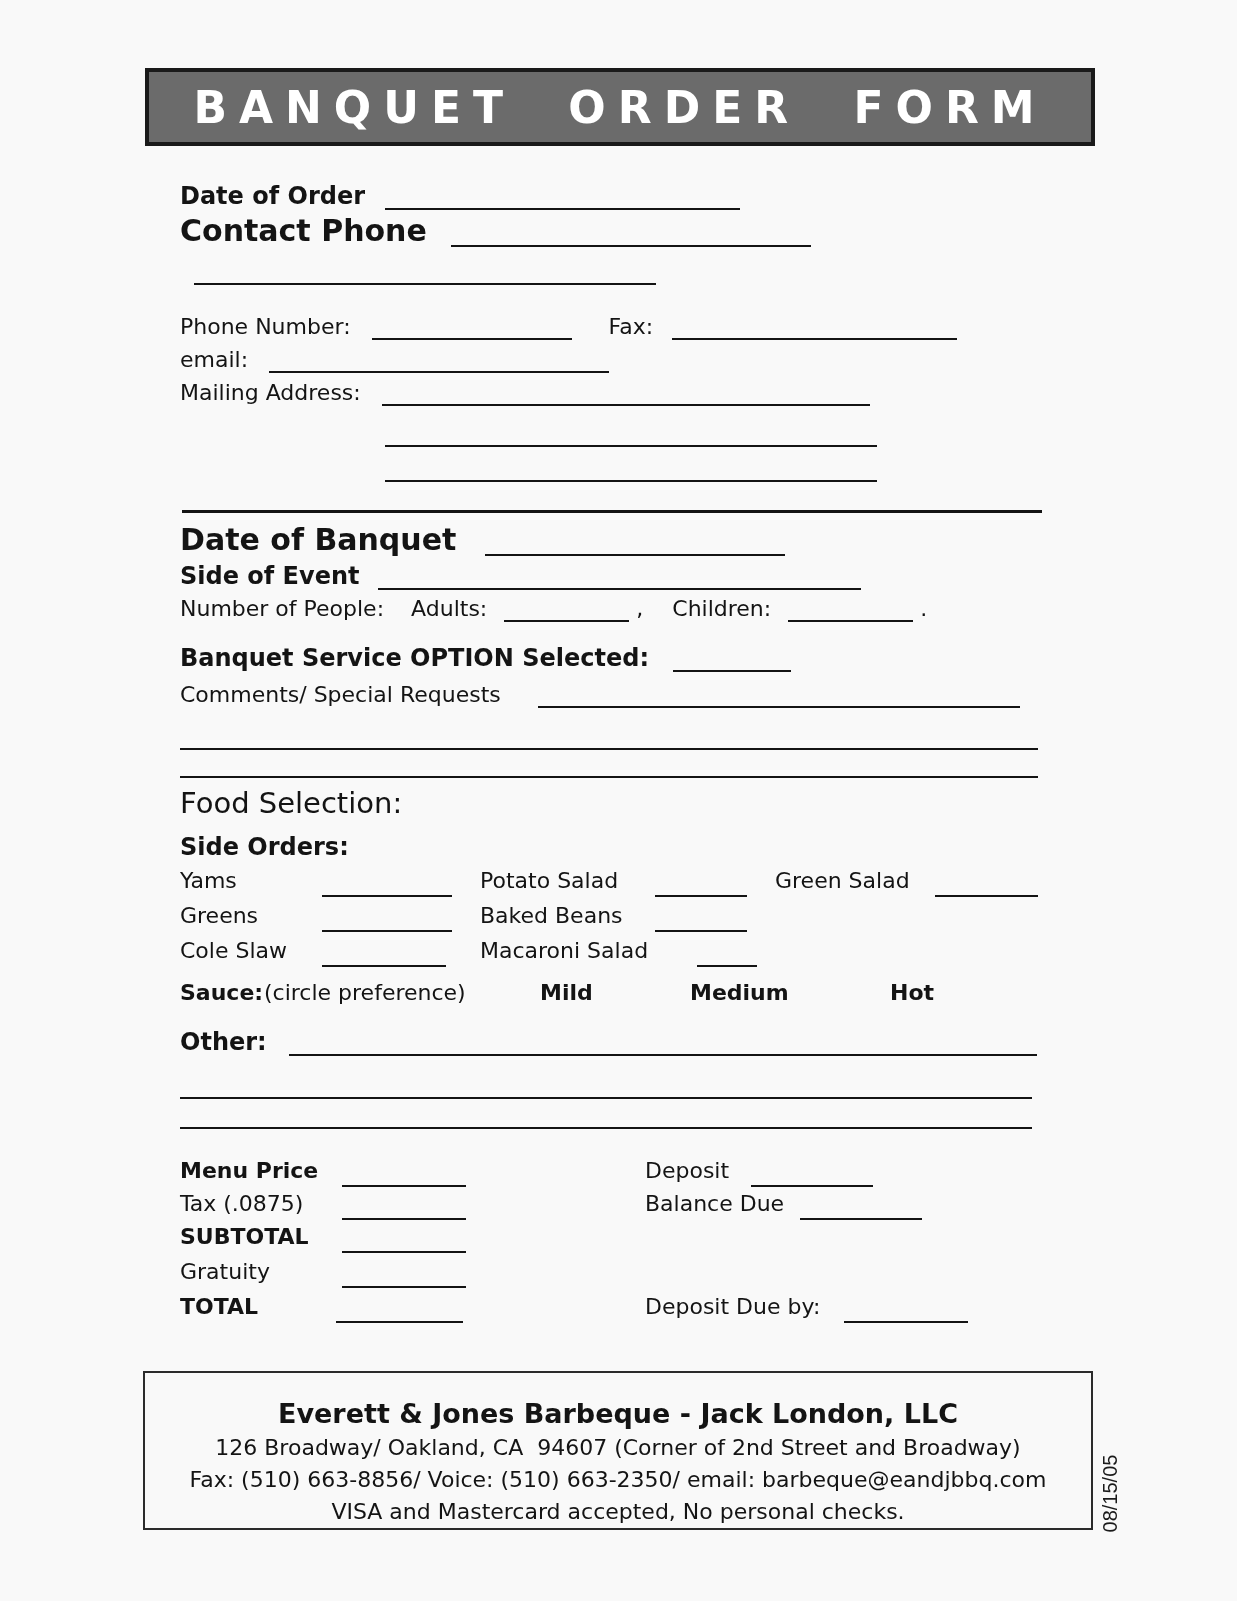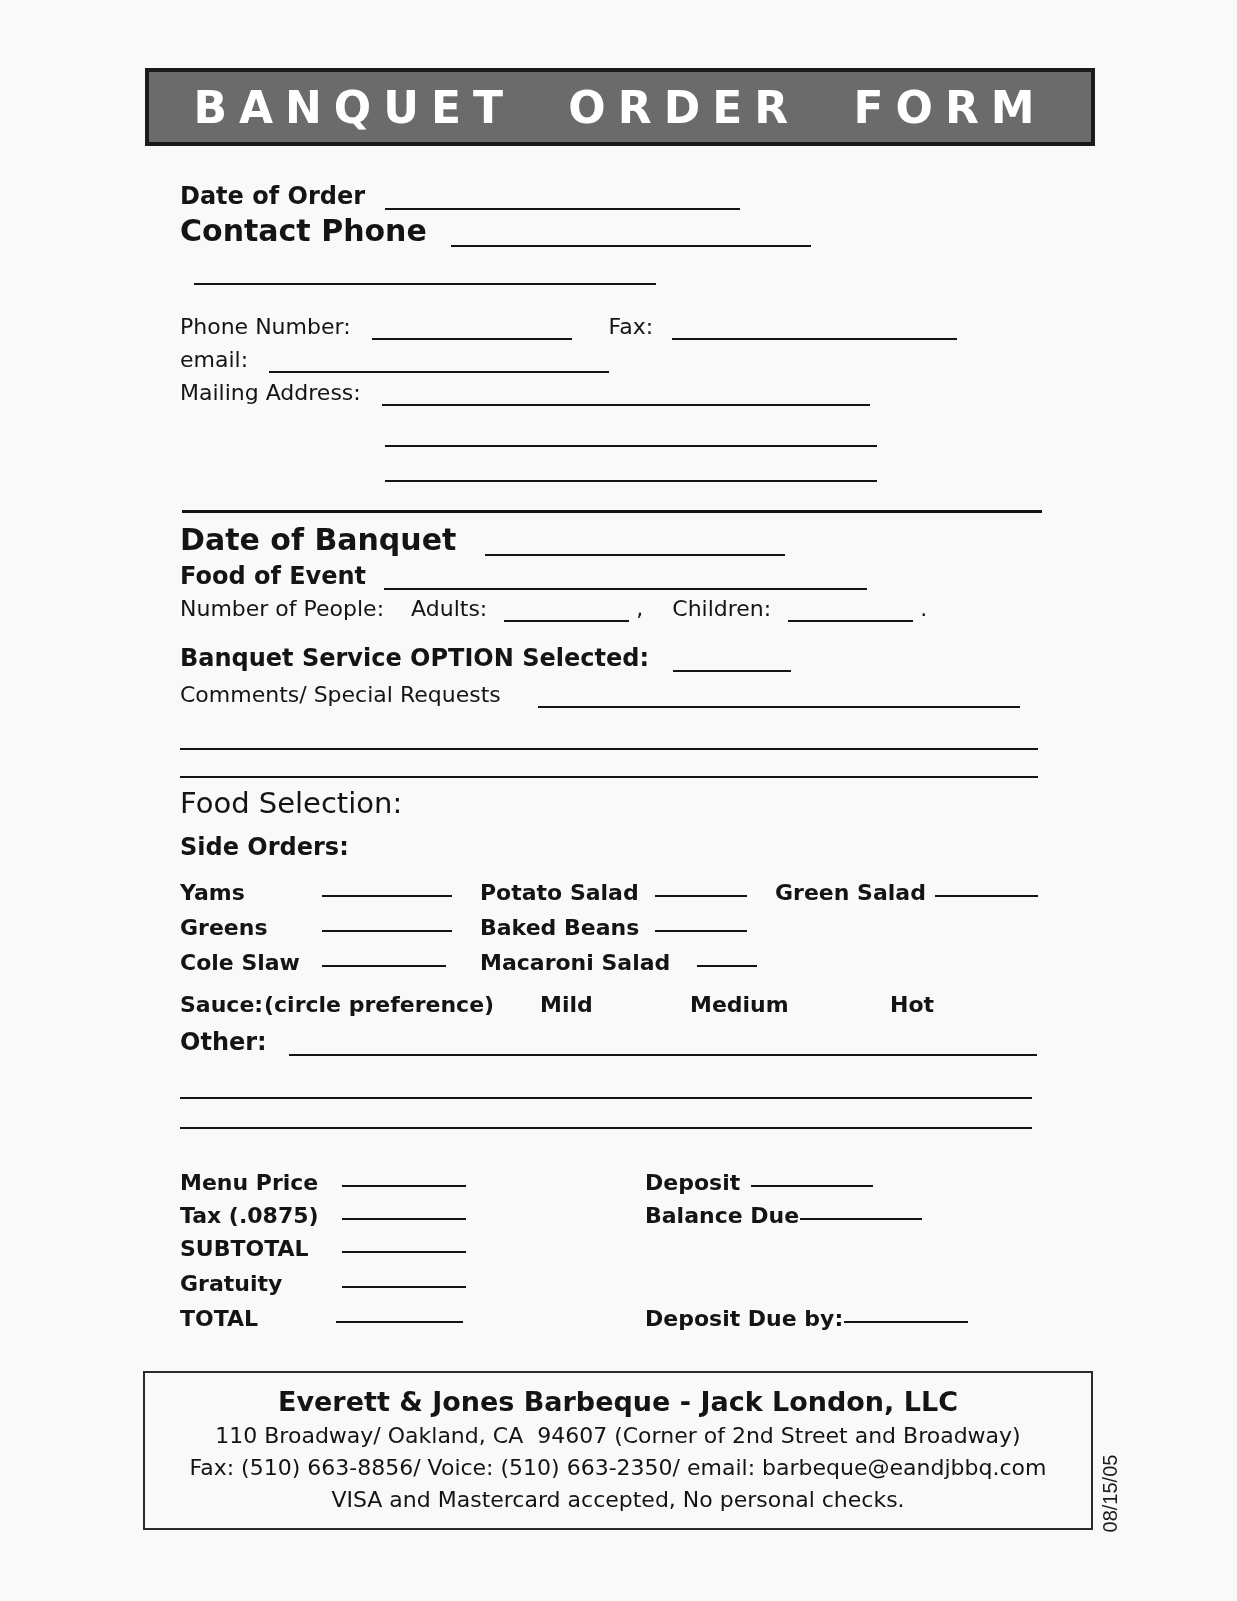--- a/index.html
+++ b/index.html
@@ -19,25 +19,25 @@
   }
   .row{position:absolute;left:180px;white-space:nowrap;font-size:22px;line-height:1.2;}
   .b{font-weight:bold;}
   .mid{font-size:24px;font-weight:bold;}
   .big{font-size:30px;font-weight:bold;}
   .h28{font-size:29px;font-weight:normal;}
   .ul{display:inline-block;height:0;border-bottom:2px solid #141414;vertical-align:-6px;}
   .hl{position:absolute;height:0;border-top:2px solid #141414;}
   .hl3{position:absolute;height:0;border-top:3px solid #141414;}
   .cols{position:absolute;left:180px;height:30px;width:920px;font-size:22px;}
-  .cols .c{position:absolute;top:12px;white-space:nowrap;font-weight:bold;}
+  .cols .c{position:absolute;top:0;white-space:nowrap;}
   .cols .l{position:absolute;top:0;height:27px;border-bottom:2px solid #141414;}
   .footerbox{
     position:absolute;left:143px;top:1371px;width:950px;height:159px;
-    border:2px solid #2b2b2b;box-sizing:border-box;text-align:center;padding-top:11px;
+    border:2px solid #2b2b2b;box-sizing:border-box;text-align:center;padding-top:23px;
   }
   .footerbox .co{font-size:27px;font-weight:bold;line-height:36px;white-space:pre;}
   .footerbox .ln{font-size:22px;line-height:32px;white-space:pre;}
   .rev{
     position:absolute;left:1060px;top:1482px;width:100px;text-align:center;
     transform:rotate(-90deg);
     font-family:"Liberation Sans",sans-serif;font-size:20px;color:#1a1a1a;
     white-space:nowrap;
   }
 </style>
@@ -85,21 +85,21 @@
   <div class="hl" style="left:385px;top:480px;width:492px"></div>
 
   <div class="hl3" style="left:182px;top:510px;width:860px"></div>
 
   <div class="row big" style="top:522px">
     <span>Date of Banquet</span>
     <span class="ul" style="width:300px;margin-left:18px"></span>
   </div>
 
   <div class="row mid" style="top:562px">
-    <span>Food of Event</span>
+    <span>Side of Event</span>
     <span class="ul" style="width:483px;margin-left:10px"></span>
   </div>
 
   <div class="row" style="top:596px">
     <span>Number of People:</span>
     <span style="margin-left:20px">Adults:</span>
     <span class="ul" style="width:125px;margin-left:10px"></span>
     <span>,</span>
     <span style="margin-left:22px">Children:</span>
     <span class="ul" style="width:125px;margin-left:10px"></span>
@@ -192,20 +192,20 @@
 
   <div class="cols" style="top:1294px">
     <span class="c b" style="left:0">TOTAL</span>
     <span class="l" style="left:156px;width:127px"></span>
     <span class="c" style="left:465px">Deposit Due by:</span>
     <span class="l" style="left:664px;width:124px"></span>
   </div>
 
   <div class="footerbox">
     <div class="co">Everett &amp; Jones Barbeque - Jack London, LLC</div>
-    <div class="ln">110 Broadway/ Oakland, CA  94607 (Corner of 2nd Street and Broadway)</div>
+    <div class="ln">126 Broadway/ Oakland, CA  94607 (Corner of 2nd Street and Broadway)</div>
     <div class="ln">Fax: (510) 663-8856/ Voice: (510) 663-2350/ email: barbeque@eandjbbq.com</div>
     <div class="ln">VISA and Mastercard accepted, No personal checks.</div>
   </div>
 
   <div class="rev">08/15/05</div>
 
 </div>
 
 </body></html>

